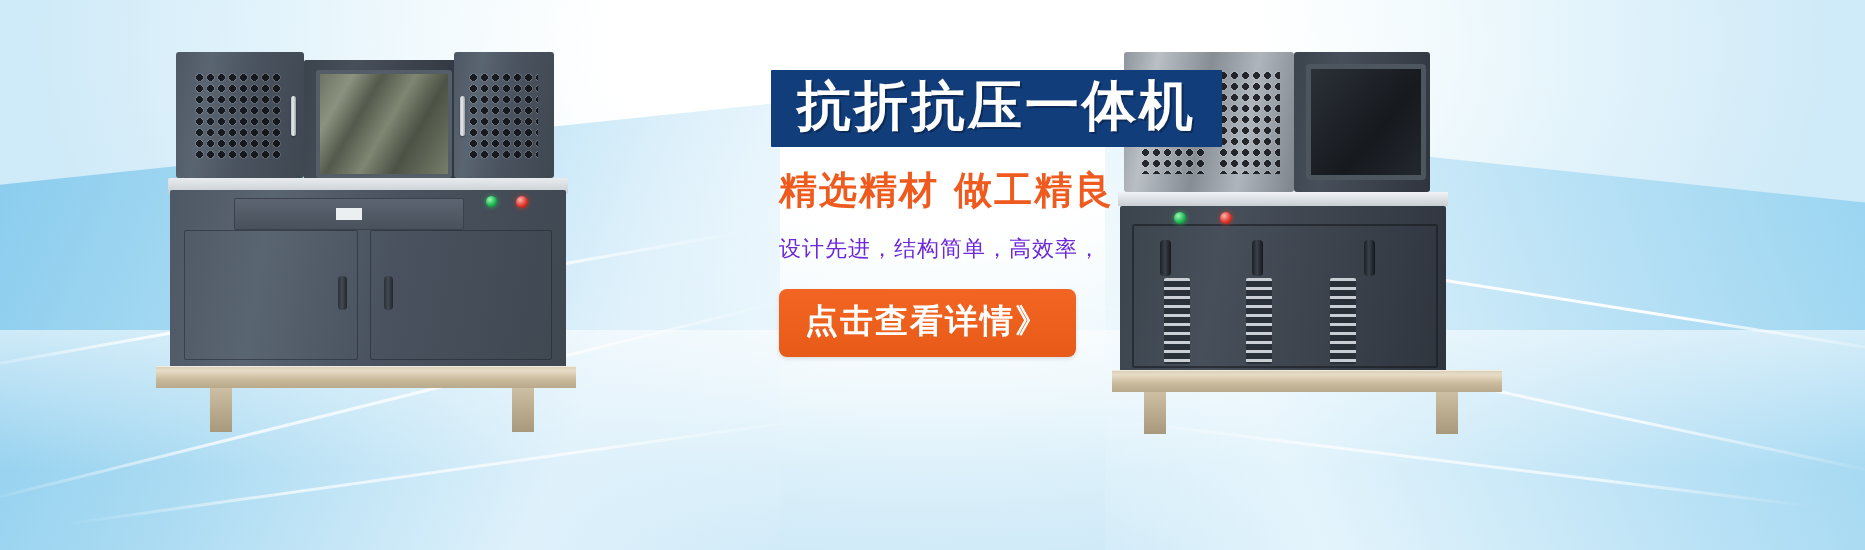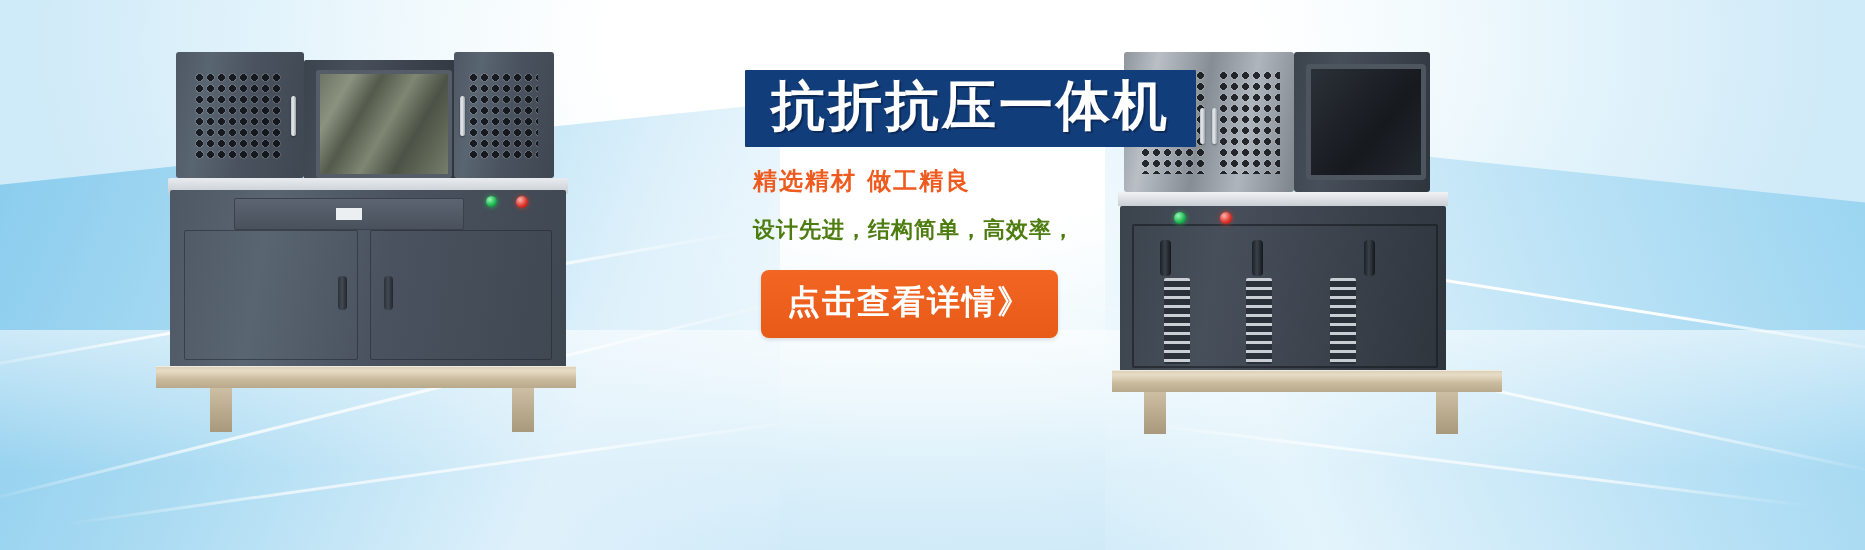--- a/index.html
+++ b/index.html
@@ -136,21 +136,21 @@
   #machine-right .mon-glass    { position:absolute; inset:0; background: linear-gradient(130deg,#2b3138,#16191e 60%,#23282f); }
   #machine-right .deck         { position:absolute; left: 0;  top: 144px; width: 330px; height: 14px;
                                  background: linear-gradient(to bottom,#f1f3f5,#c9ced4); }
   #machine-right .body         { position:absolute; left: 2px;top: 158px; width: 326px; height: 166px; border-radius: 2px; }
   #machine-right .bodyframe    { position:absolute; left: 14px;top: 176px;width: 302px; height: 140px;
                                  border:2px solid rgba(20,24,30,.55); border-radius:2px; }
   #machine-right .vhandle      { position:absolute; width: 11px; height: 36px; border-radius: 4px;
                                  background: linear-gradient(to right,#1c2026,#3a414a 45%,#14171b); }
 
   
-  #content { position: absolute; left: 745px; top: 70px; width: 520px; }
+  #content { position: absolute; left: 771px; top: 70px; width: 520px; }
 
   #title-bar {
     display: inline-block;
     background: #123d7b;
     padding: 8px 26px 12px 26px;
     border-radius: 1px;
   }
   #title-text {
     display: block;
     color: #ffffff;
@@ -158,50 +158,49 @@
     line-height: 1.05;
     font-weight: 700;
     letter-spacing: 3px;
     white-space: nowrap;
     text-shadow: 2px 2px 0 rgba(10,30,60,.55);
   }
 
   .sub-orange {
     margin-top: 18px;
     color: #ef5a1f;
-    font-size: 24px;
+    font-size: 38px;
     font-weight: 700;
     letter-spacing: 2px;
     white-space: nowrap;
     padding-left: 8px;
   }
   .sub-blue {
     margin-top: 10px;
     color: #123d7b;
     font-size: 34px;
     font-weight: 700;
     letter-spacing: 2px;
     white-space: nowrap;
     padding-left: 8px;
   }
   .desc {
     margin-top: 14px;
-    color: #4d7c0f;
+    color: #6d28d9;
     font-size: 22px;
     line-height: 1.7;
     letter-spacing: 1px;
     white-space: nowrap;
     padding-left: 8px;
-    font-weight: bold;
   }
   .desc + .desc { margin-top: 0; }
 
   #cta-button {
     margin-top: 22px;
-    margin-left: 16px;
+    margin-left: 8px;
     display: inline-block;
     background: linear-gradient(to bottom, #f26522, #e85a18);
     color: #ffffff;
     font-size: 33px;
     font-weight: 700;
     letter-spacing: 2px;
     padding: 10px 26px 13px 26px;
     border-radius: 8px;
     white-space: nowrap;
     cursor: pointer;

